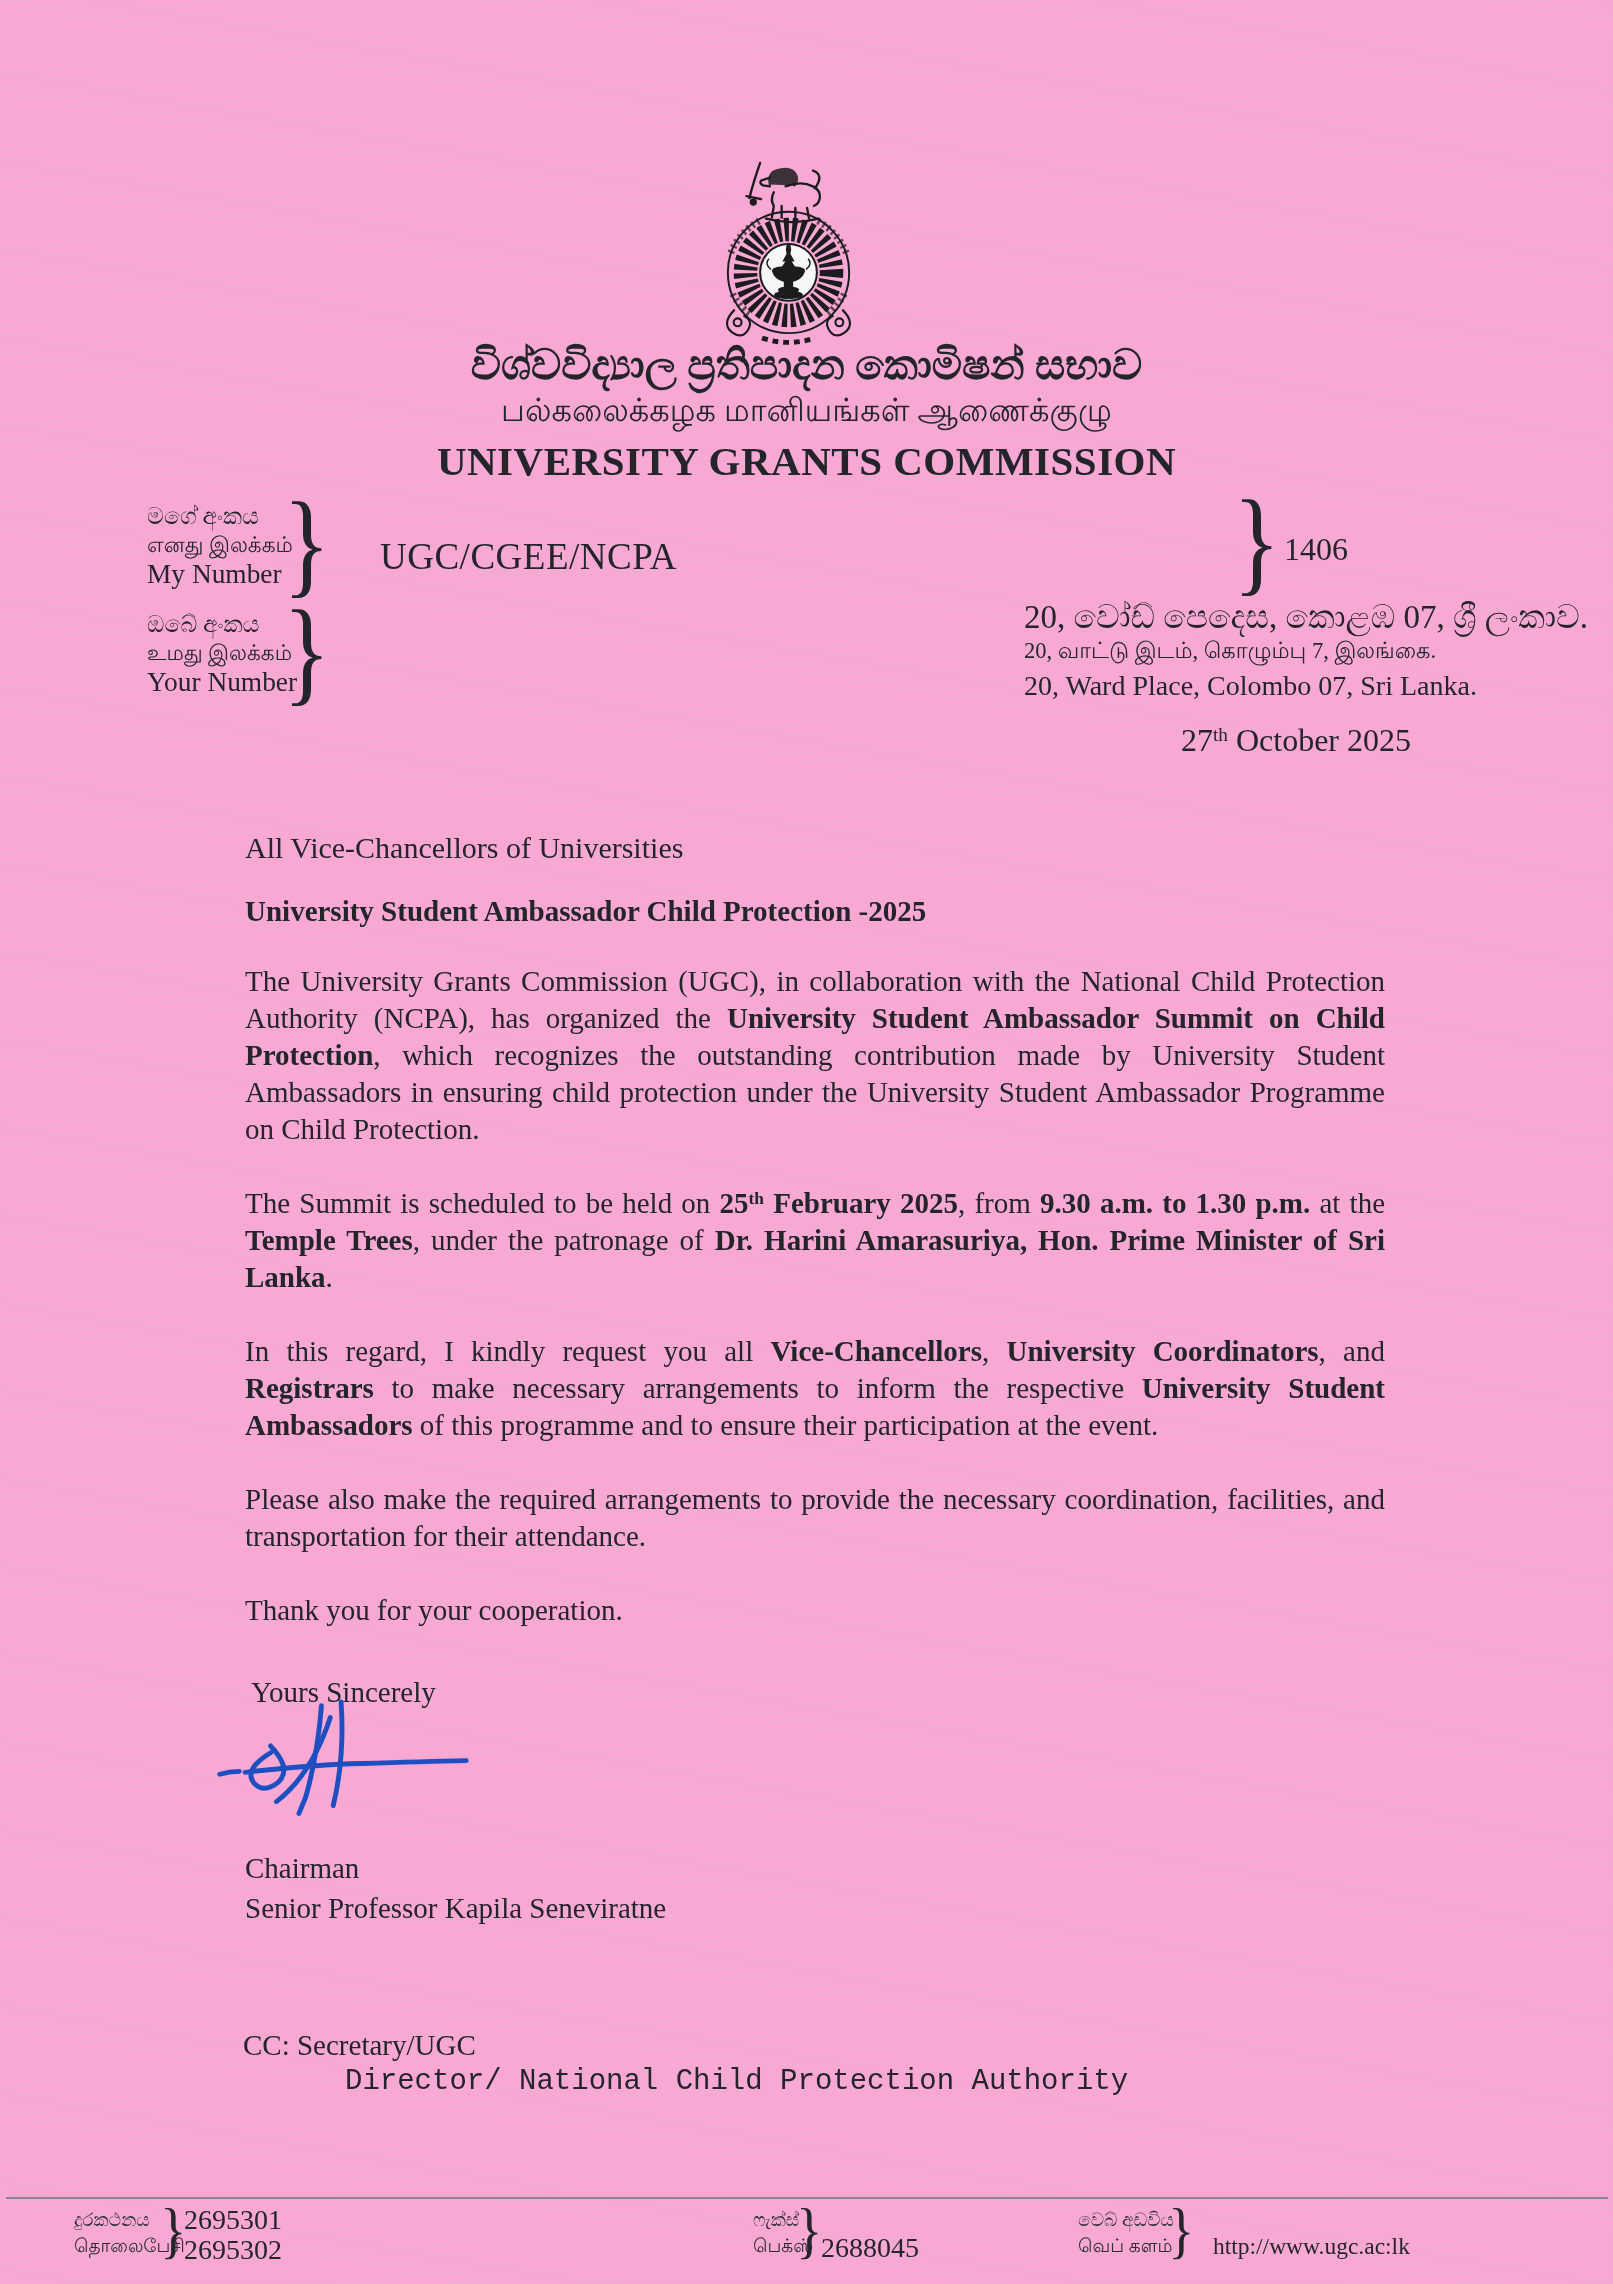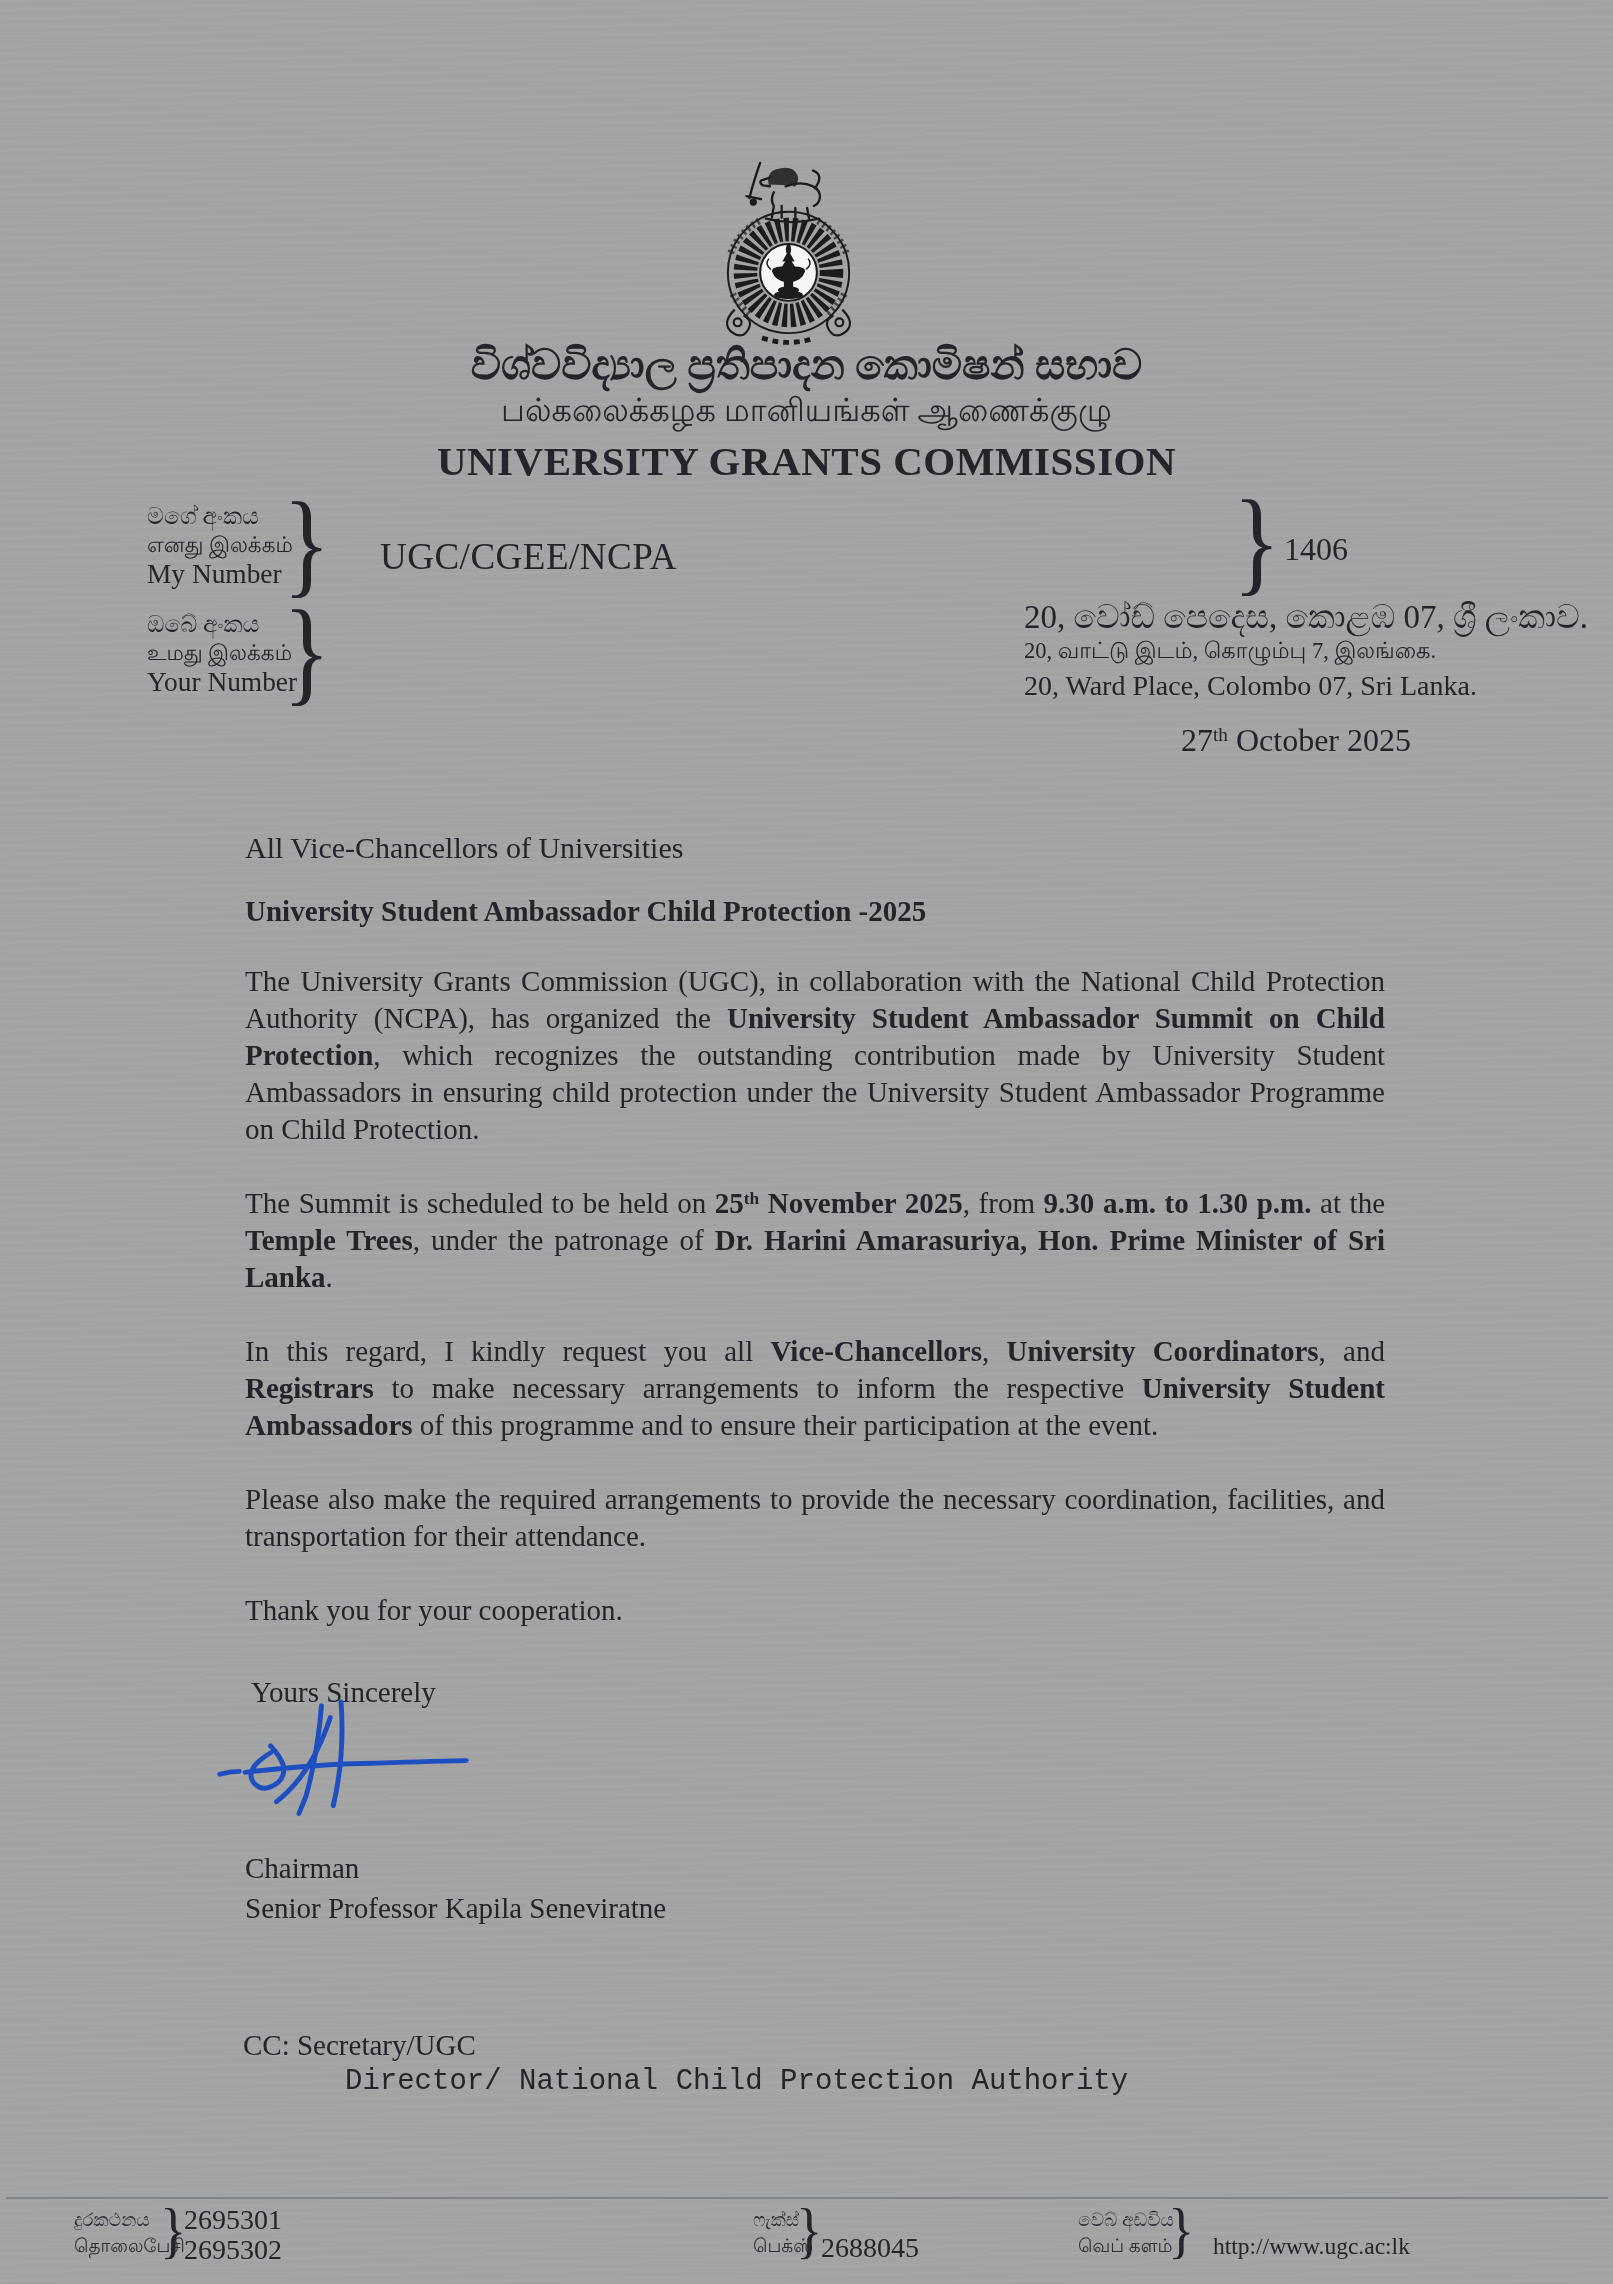--- a/index.html
+++ b/index.html
@@ -1,19 +1,19 @@
 <!DOCTYPE html>
 <html><head>
 <meta charset="utf-8">
 <style>
   html,body{margin:0;padding:0;background:#e8eaed;}
   .page{
     position:relative;
     width:1613px;height:2285px;
-    background:#a3a3a3;
+    background:#f9a8d4;
     font-family:"Liberation Serif", serif;
     color:#23252b;
     overflow:hidden;
   }
   .page::before{
     content:"";position:absolute;inset:0;pointer-events:none;
     background:repeating-linear-gradient(179deg, rgba(190,200,215,.10) 0 2px, rgba(255,255,255,0) 2px 8.8px);
   }
   .abs{position:absolute;}
   .center{left:0;width:100%;text-align:center;}
@@ -134,21 +134,21 @@
     <div class="addr-en">20, Ward Place, Colombo 07, Sri Lanka.</div>
   </div>
 
   <div class="abs date-line" style="left:1181px;top:722px;"><span>27</span><sup class="ord">th</sup><span> October 2025</span></div>
 
   <div class="abs recipient" style="left:245px;top:831px;">All Vice-Chancellors of Universities</div>
   <div class="abs subject" style="left:245px;top:895px;">University Student Ambassador Child Protection -2025</div>
 
   <div class="abs letter-body" style="left:245px;top:963px;">
     <p><span>The University Grants Commission (UGC), in collaboration with the National Child Protection Authority (NCPA), has organized the </span><span class="b">University Student Ambassador Summit on Child Protection</span><span>, which recognizes the outstanding contribution made by University Student Ambassadors in ensuring child protection under the University Student Ambassador Programme on Child Protection.</span></p>
-    <p><span>The Summit is scheduled to be held on </span><span class="b">25</span><sup class="b">th</sup><span class="b"> November 2025</span><span>, from </span><span class="b">9.30 a.m. to 1.30 p.m.</span><span> at the </span><span class="b">Temple Trees</span><span>, under the patronage of </span><span class="b">Dr. Harini Amarasuriya, Hon. Prime Minister of Sri Lanka</span><span>.</span></p>
+    <p><span>The Summit is scheduled to be held on </span><span class="b">25</span><sup class="b">th</sup><span class="b"> February 2025</span><span>, from </span><span class="b">9.30 a.m. to 1.30 p.m.</span><span> at the </span><span class="b">Temple Trees</span><span>, under the patronage of </span><span class="b">Dr. Harini Amarasuriya, Hon. Prime Minister of Sri Lanka</span><span>.</span></p>
     <p><span>In this regard, I kindly request you all </span><span class="b">Vice-Chancellors</span><span>, </span><span class="b">University Coordinators</span><span>, and </span><span class="b">Registrars</span><span> to make necessary arrangements to inform the respective </span><span class="b">University Student Ambassadors</span><span> of this programme and to ensure their participation at the event.</span></p>
     <p><span>Please also make the required arrangements to provide the necessary coordination, facilities, and transportation for their attendance.</span></p>
     <p><span>Thank you for your cooperation.</span></p>
   </div>
 
   <div class="abs closing" style="left:251px;top:1676px;">Yours Sincerely</div>
 
   <svg class="abs" style="left:206px;top:1696px;" width="274" height="181" viewBox="0 0 280 185">
     <g stroke="#1d4fc0" fill="none" stroke-width="5" stroke-linecap="round" stroke-linejoin="round">
       <path d="M14,80 q10,-3 20,-3"></path>

